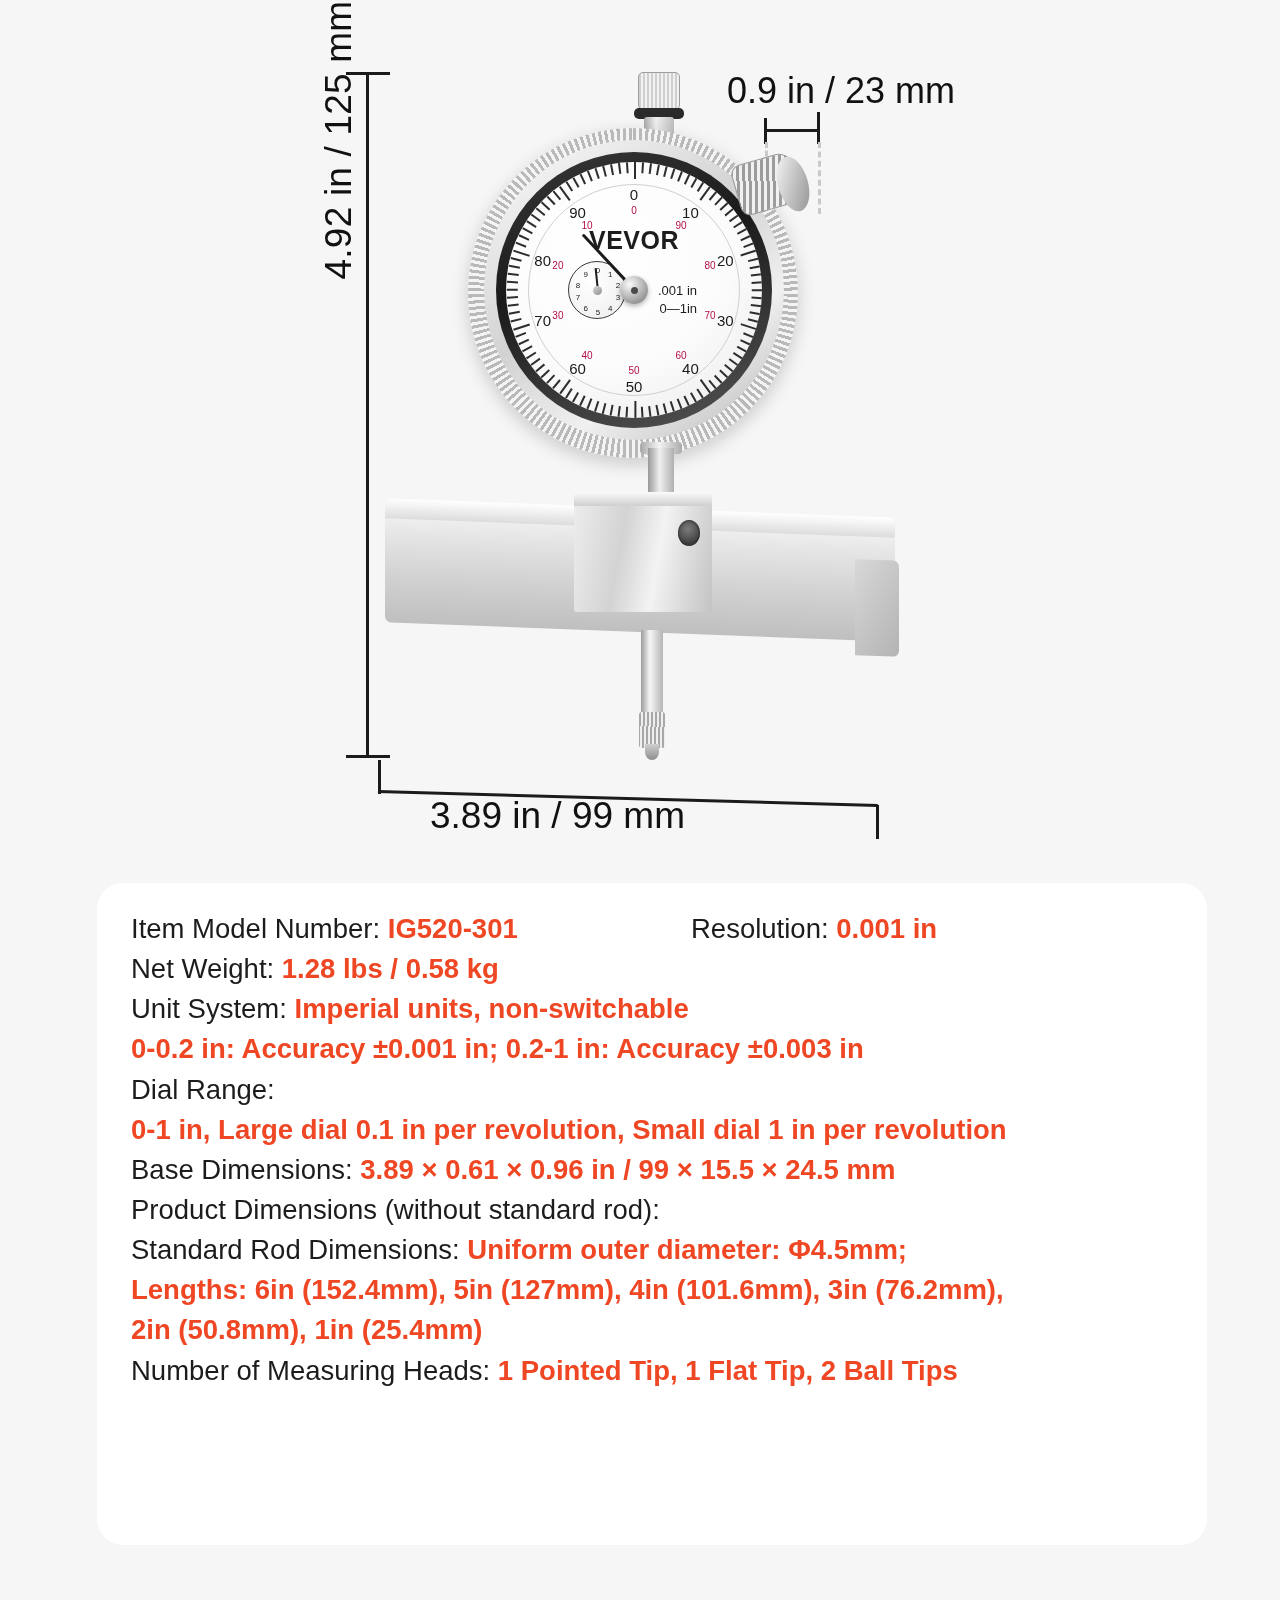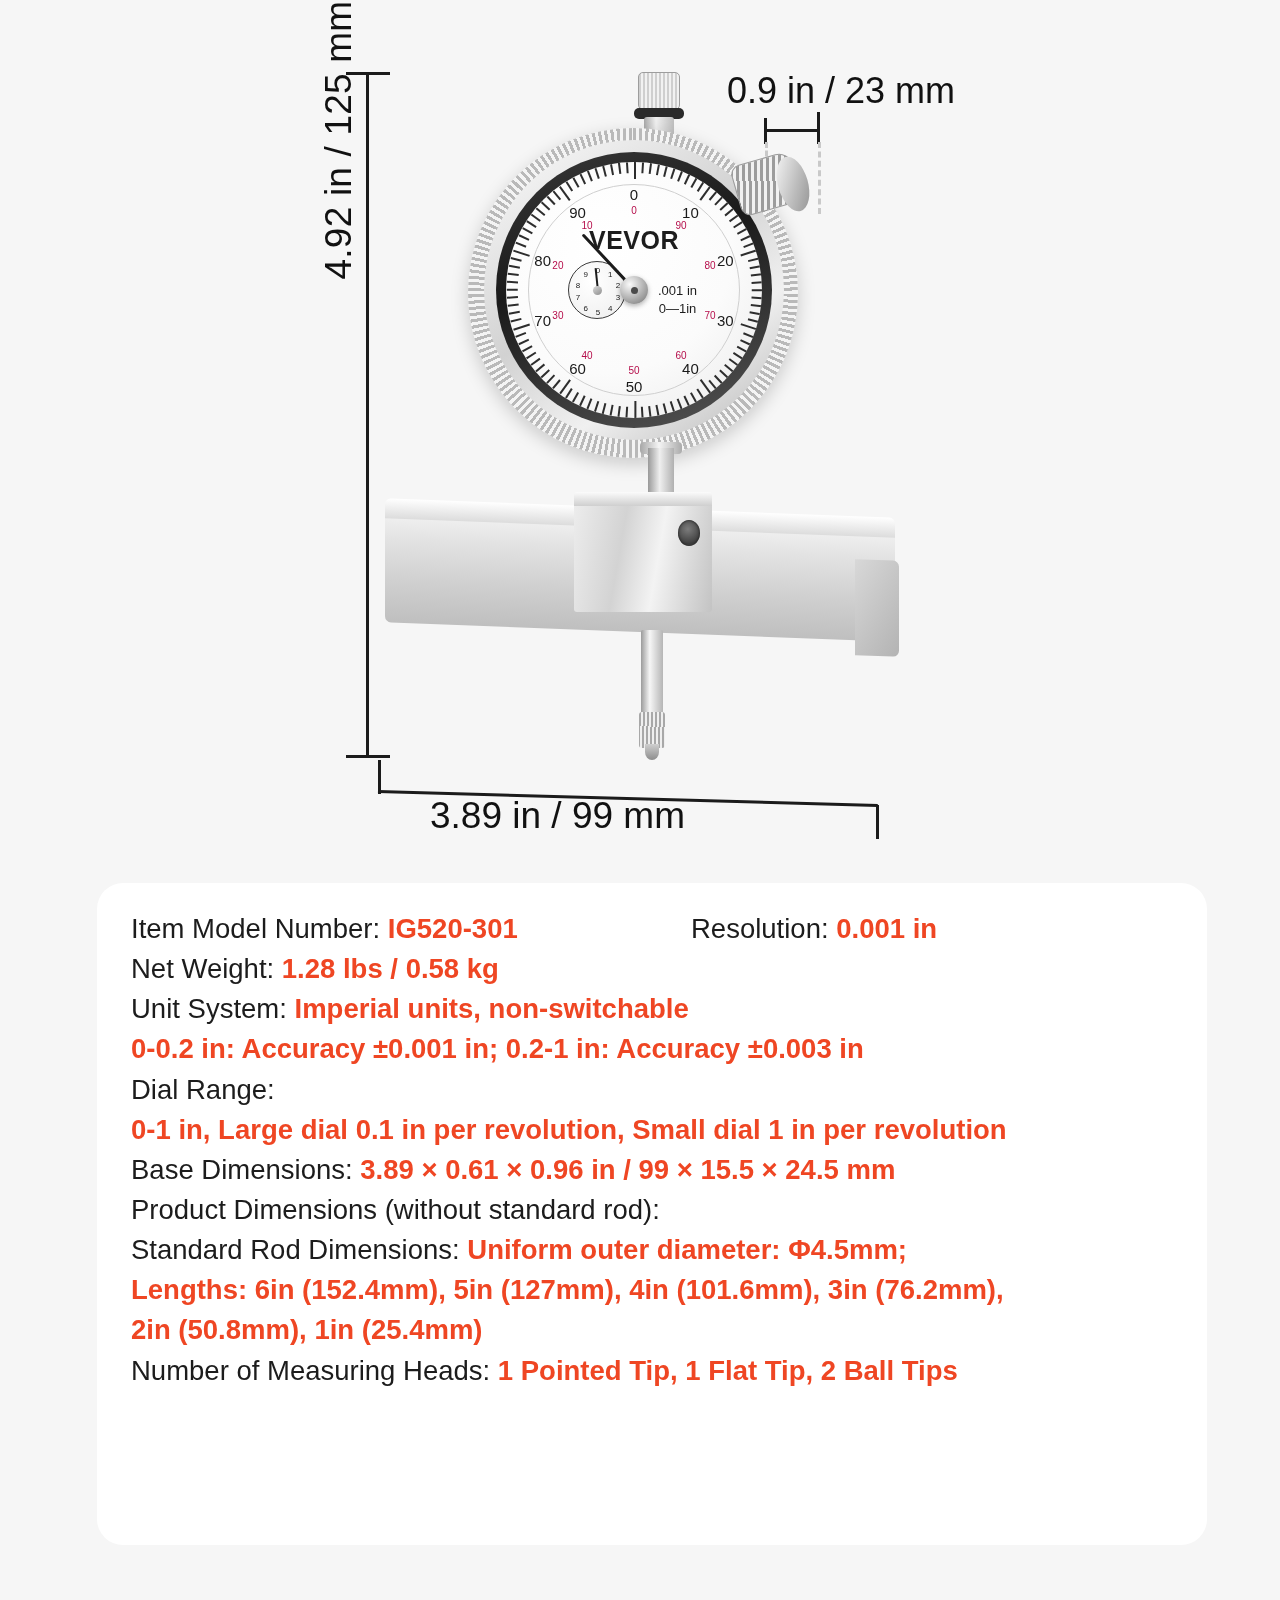--- a/index.html
+++ b/index.html
@@ -94,21 +94,21 @@
     position: absolute; font-size: 15px; color: #1a1a1a; font-weight: 500;
     transform: translate(-50%,-50%); white-space: nowrap;
   }
   .dial-num.red { font-size: 10px; color: #b50d4a; }
   #vevor-mark {
     position: absolute; left: 50%; top: 64px; transform: translateX(-50%);
     font-size: 25px; font-weight: 800; letter-spacing: .5px; color: #1d1d1d;
   }
   #dial-legend {
     position: absolute; left: 152px; top: 120px;
-    font-size: 13px; color: #1d1d1d; line-height: 1.35; text-align: center;
+    font-size: 13px; color: #1d1d1d; line-height: 1.35; text-align: right;
   }
   #inner-ring {
     position: absolute; left: 22px; top: 22px; width: 212px; height: 212px;
     border: 1px solid #cfcfcf; border-radius: 50%;
   }
   #rev-dial {
     position: absolute; left: 62px; top: 99px; width: 58px; height: 58px;
     border-radius: 50%; border: 1px solid #3a3a3a;
     background: radial-gradient(circle at 40% 35%,#fff,#ededed);
   }

